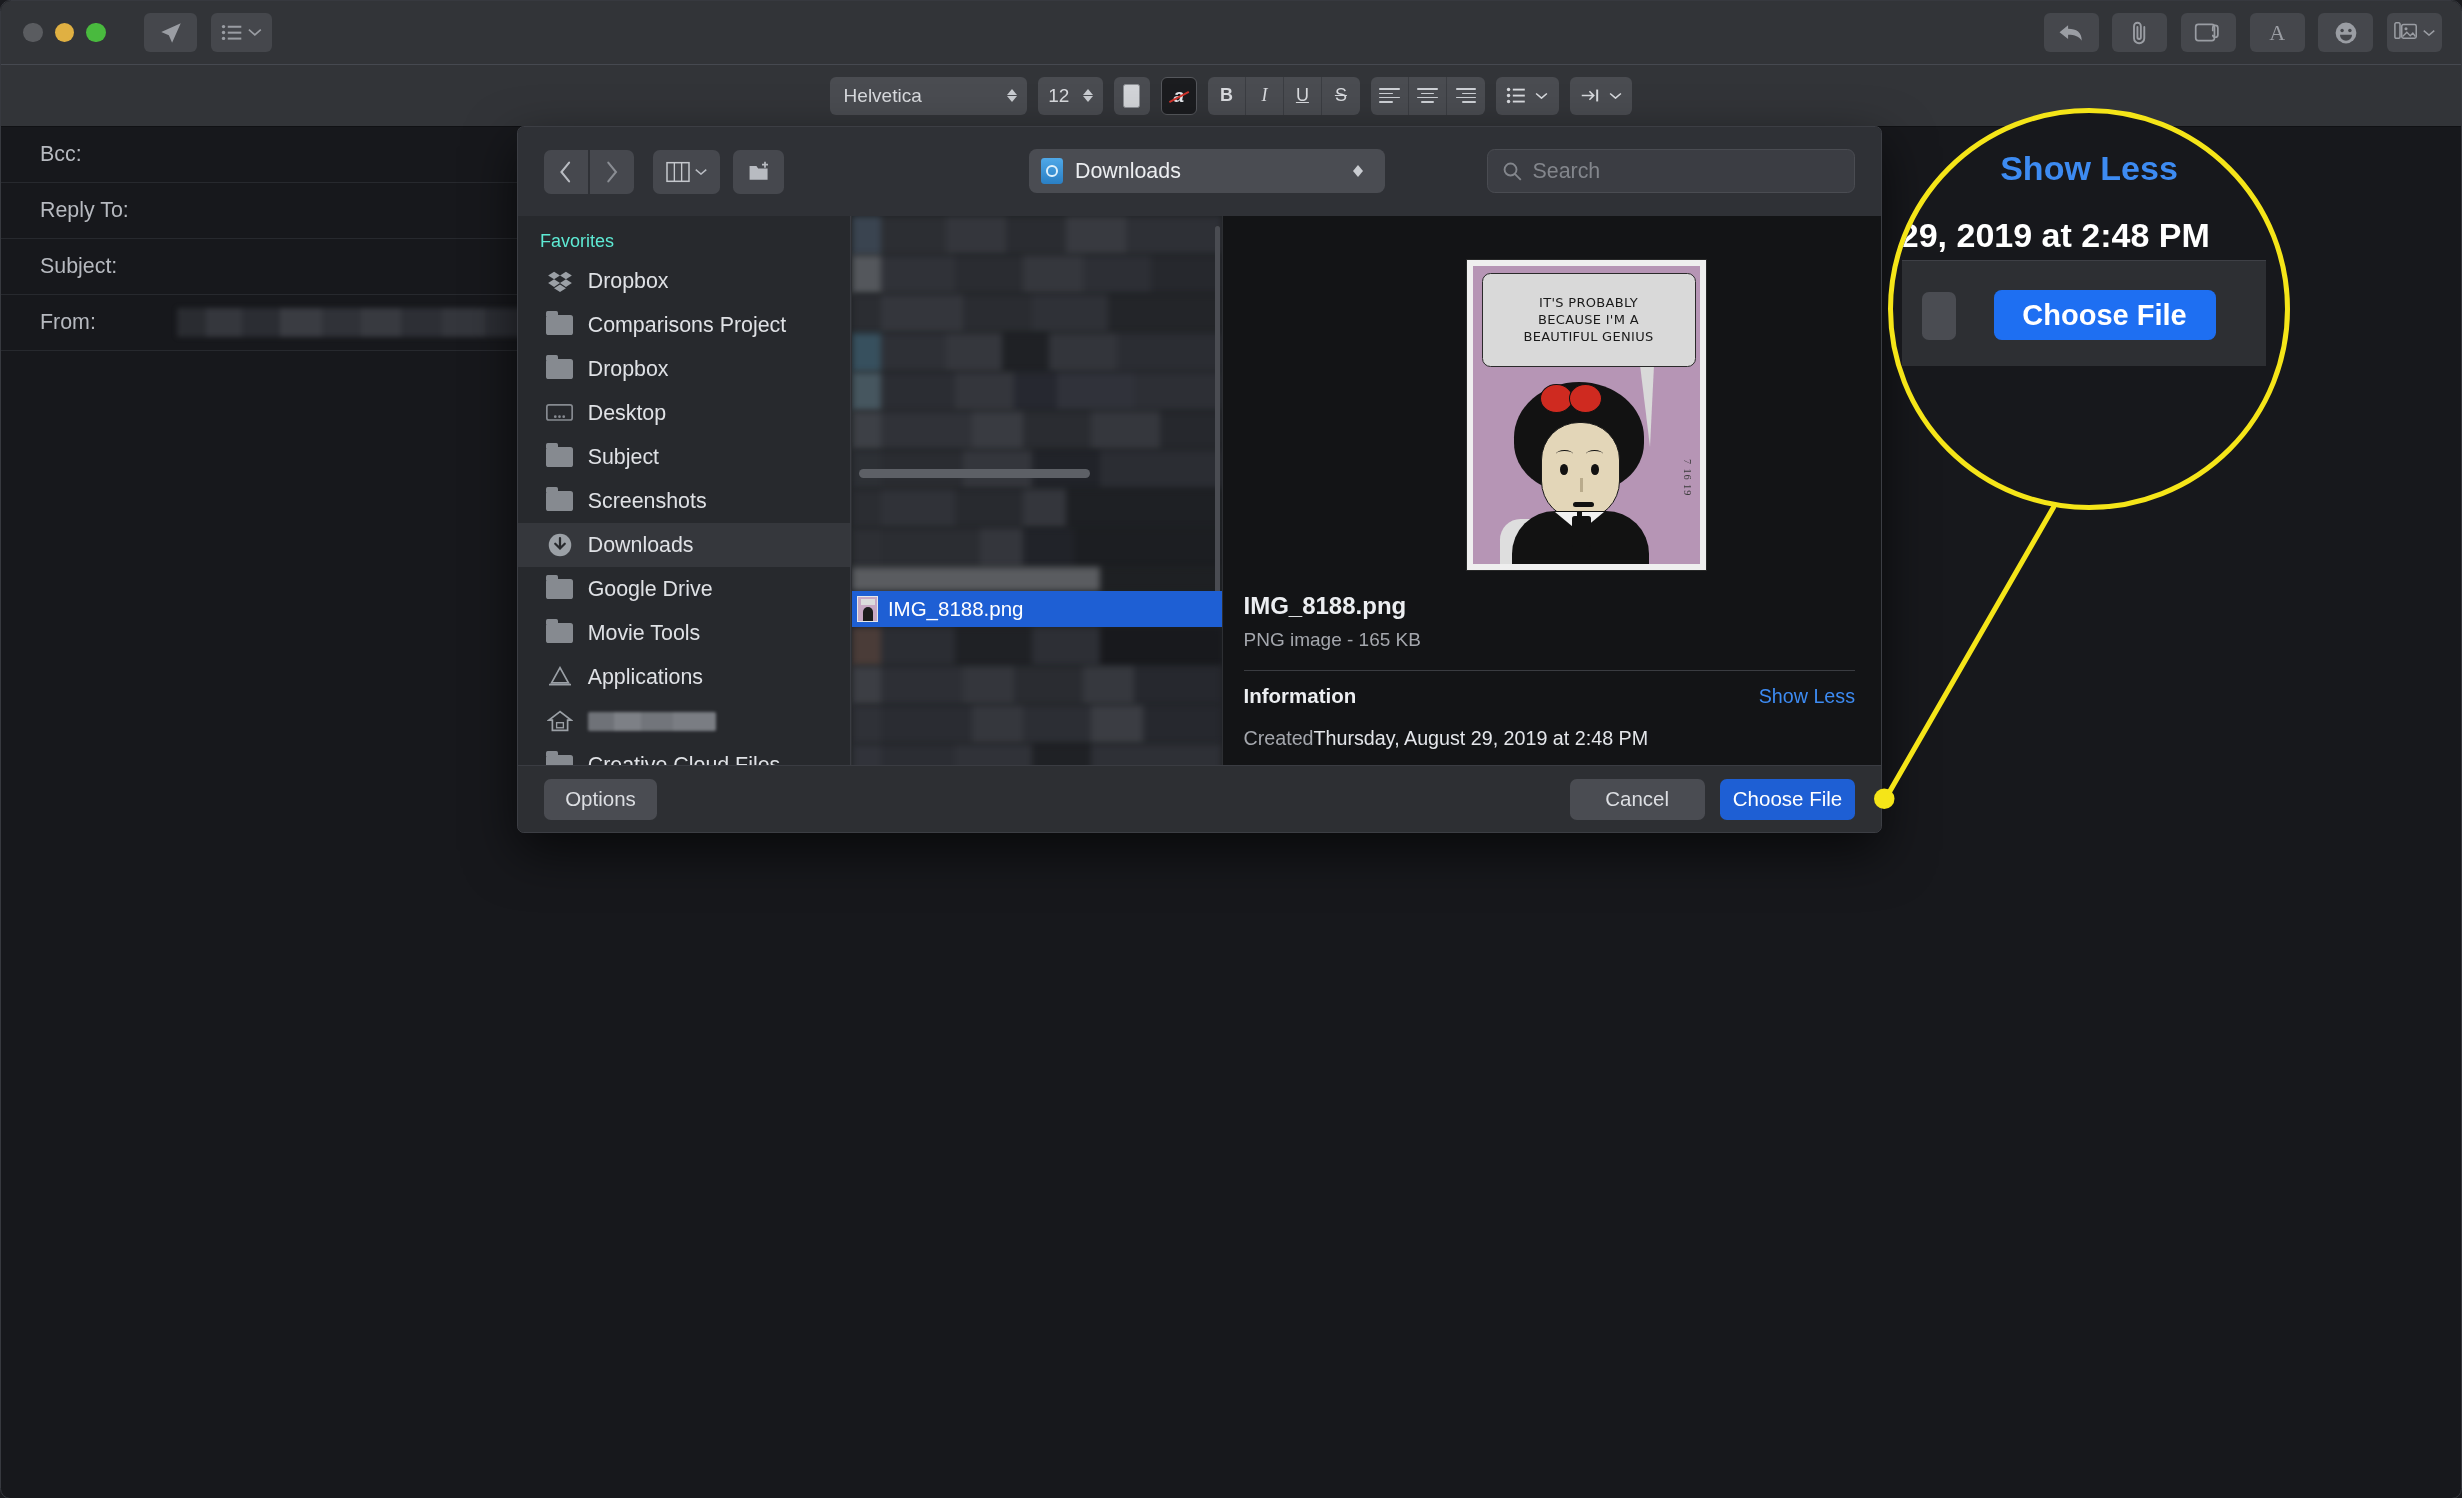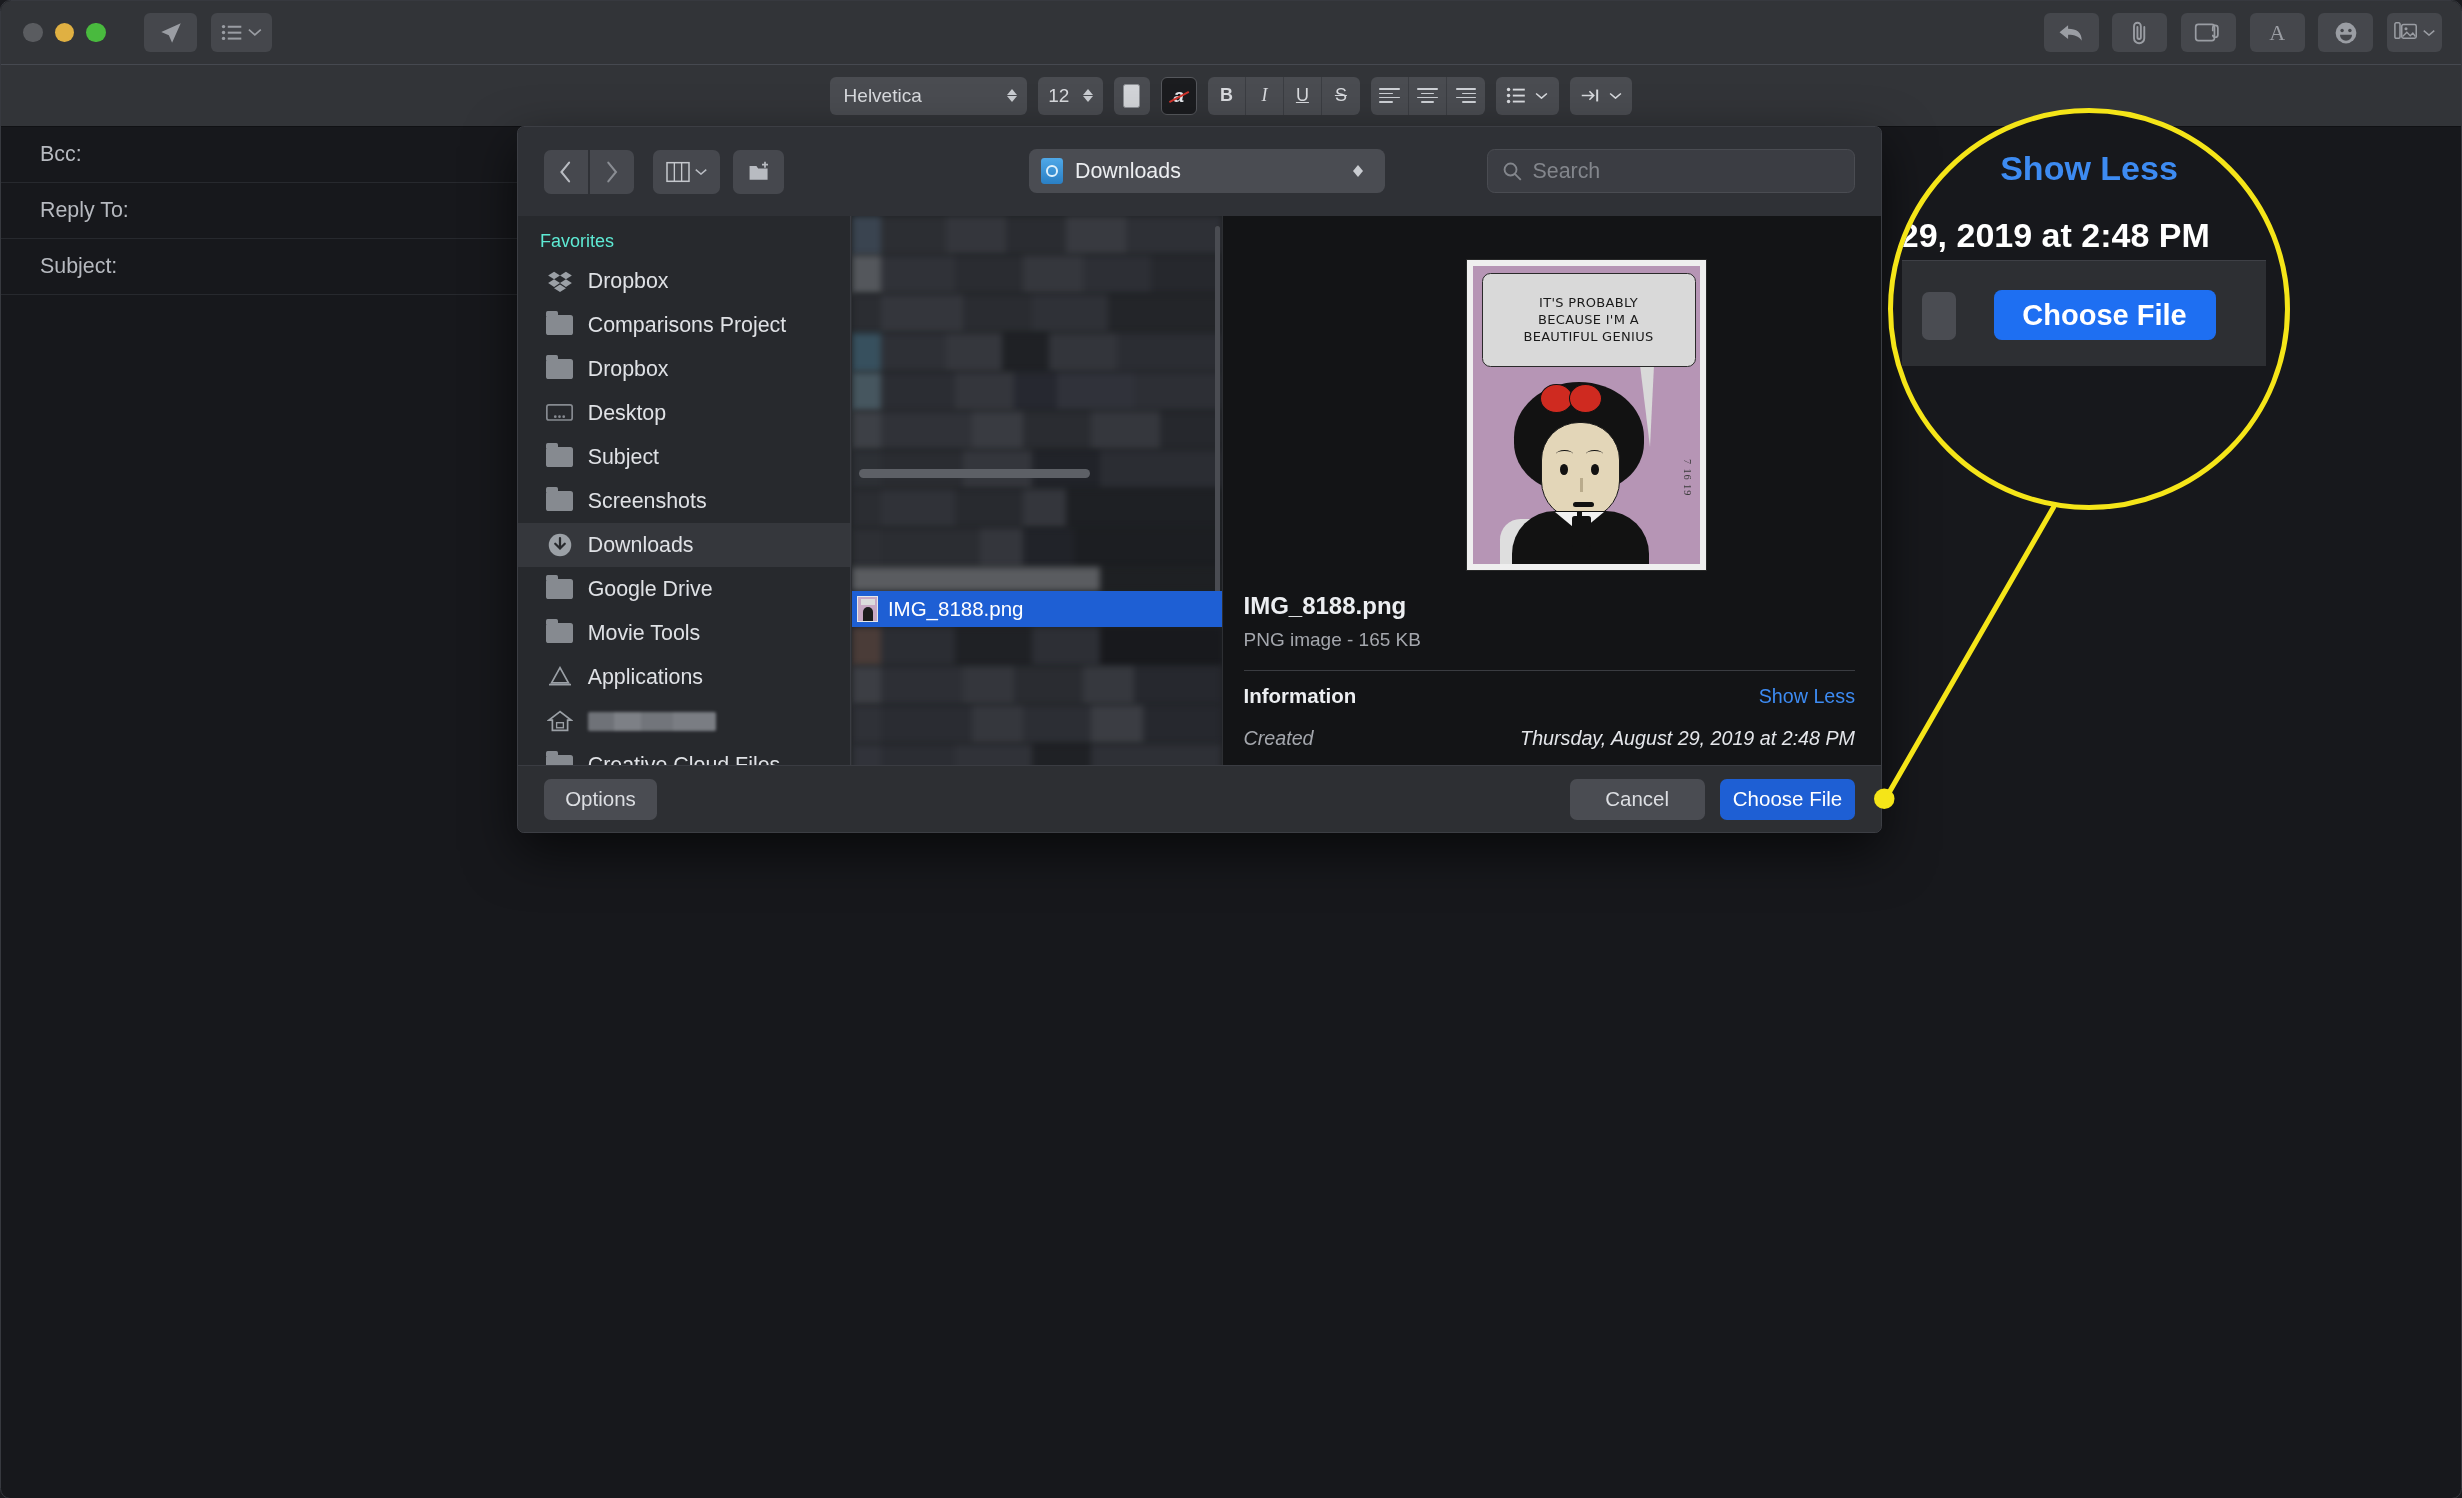--- a/index.html
+++ b/index.html
@@ -319,21 +319,21 @@
 
   #info-block {
     position: absolute; left: 20.5px; right: 26px; top: 376px;
   }
   #info-filename { color: #eceef1; font-size: 24px; font-weight: bold; }
   #info-kind { color: #a4a7ad; font-size: 19px; margin-top: 8.5px; }
   #info-rule { height: 0.9px; background: #3a3c41; margin: 19px 0 13.7px 0; }
   #info-head-row { display: flex; justify-content: space-between; align-items: baseline; }
   #info-head { color: #eceef1; font-size: 20.5px; font-weight: bold; }
   #show-less-link { color: #3d8bf2; font-size: 19.7px; }
-  #info-created-row { display: flex; justify-content: space-between; align-items: baseline; margin-top: 19px; font-style: italic; }
+  #info-created-row { display: flex; justify-content: flex-start; align-items: baseline; margin-top: 19px; }
   #info-created-label { color: #a4a7ad; font-size: 19.7px; }
   #info-created-value { color: #e4e6ea; font-size: 19.7px; }
 
   
   #dialog-footer {
     position: absolute; left: 0; right: 0; bottom: 0; height: 67px;
     background: #2d2f33;
     border-top: 0.9px solid #3a3c42;
     display: flex; align-items: center;
   }
@@ -544,20 +544,24 @@
       <span class="field-label">Bcc:</span>
       <span style="flex:1;height:29px;"></span>
     </div>
     <div class="field-row">
       <span class="field-label">Reply To:</span>
       <span style="flex:1;height:29px;"></span>
     </div>
     <div class="field-row">
       <span class="field-label">Subject:</span>
       <span style="flex:1;height:29px;"></span>
+    </div>
+    <div class="field-row">
+      <span class="field-label">From:</span>
+      <span class="blur-bar"></span>
     </div>
   </div>
   <div id="fields-divider"></div>
 
   <div id="file-dialog">
 
     <div id="dialog-toolbar">
       <div class="dlg-btn" id="nav-back">
         <svg width="15.4" height="24" viewBox="0 0 18 28">
           <path d="M13 3L4 14l9 11" stroke="#b8bbc1" stroke-width="2.4" fill="none" stroke-linecap="round"></path>

